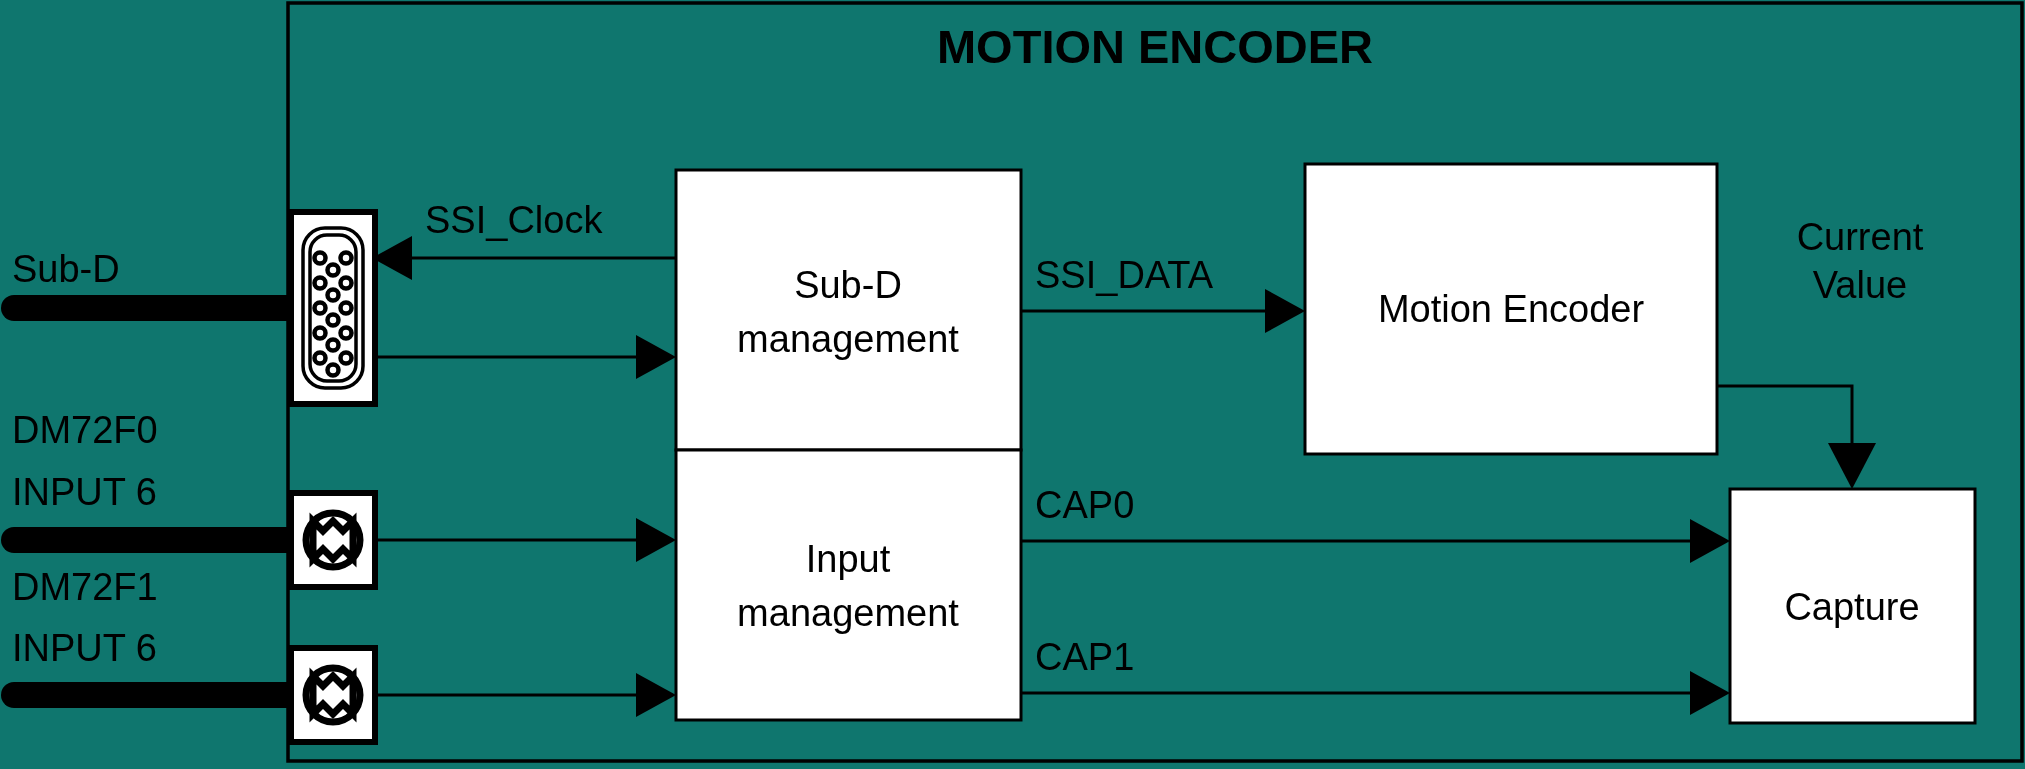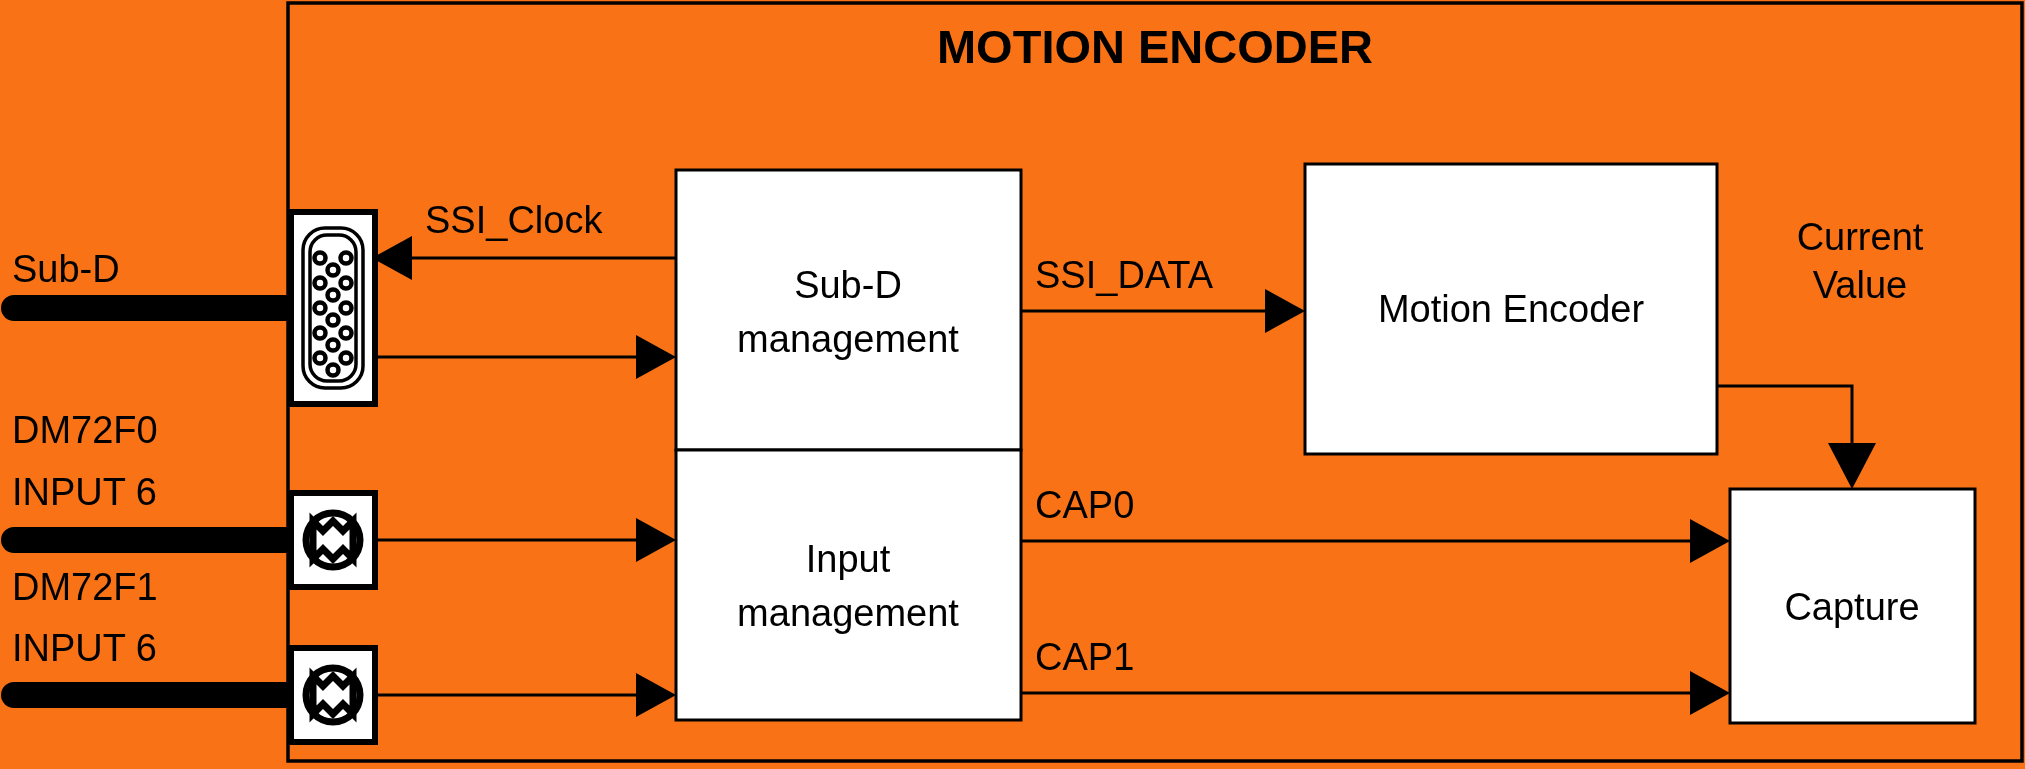--- a/index.html
+++ b/index.html
@@ -7,21 +7,21 @@
     padding: 0;
     background: #ffffff;
   }
   body {
     font-family: "Liberation Sans", sans-serif;
   }
   #diagram-root {
     position: relative;
     width: 2025px;
     height: 769px;
-    background: #f97316;
+    background: #0f766e;
     overflow: hidden;
   }
   svg#diagram-svg {
     display: block;
     width: 2025px;
     height: 769px;
   }
   .blk-rect {
     fill: #ffffff;
     stroke: #000000;

